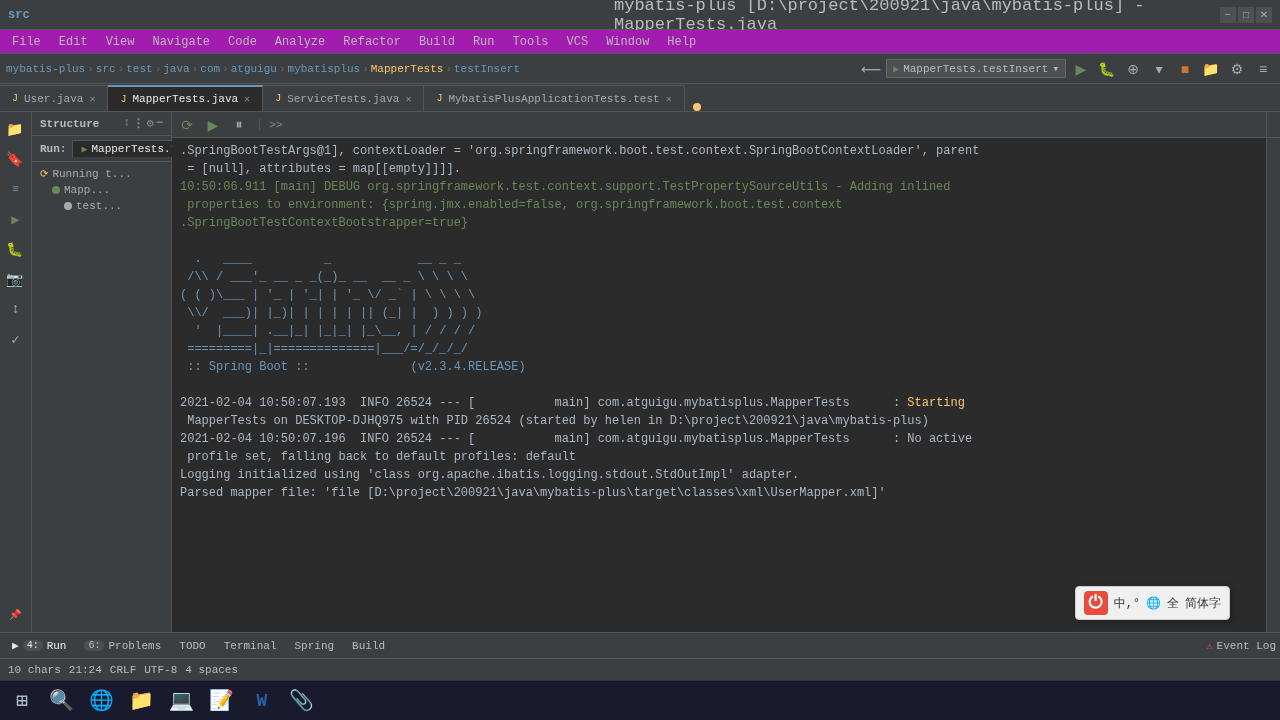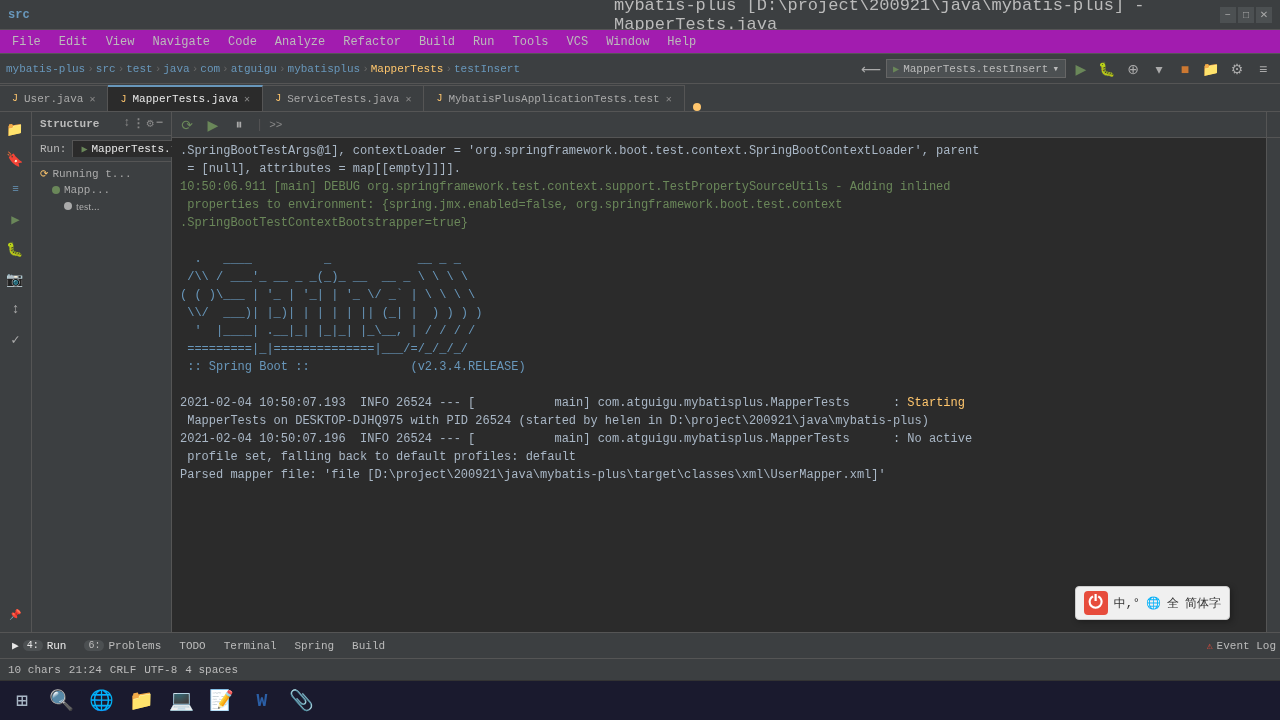--- a/index.html
+++ b/index.html
@@ -235,20 +235,21 @@
       display: flex;
       align-items: center;
       padding: 0 8px;
       gap: 6px;
       border-bottom: 1px solid #555;
       flex-shrink: 0;
     }
     .run-bar-label {
       color: #bbb;
       font-size: 11px;
+      font-weight: bold;
     }
     .run-bar-tab {
       background: #2b2b2b;
       border-top: 1px solid #555;
       border-left: 1px solid #555;
       border-right: 1px solid #555;
       padding: 2px 8px;
       font-size: 11px;
       color: #e8e8e8;
       display: flex;
@@ -541,21 +542,21 @@
       <div style="padding:4px;">
         <div class="run-tree-item">
           <span style="font-size:10px;color:#ffc66d;">⟳</span>
           <span>Running t...</span>
         </div>
         <div style="padding-left:12px;">
           <div class="run-tree-item">
             <div class="run-dot green"></div>
             <span>Mapp...</span>
           </div>
-          <div style="padding-left:12px;font-family:Liberation Serif, serif;">
+          <div style="padding-left:12px;">
             <div class="run-tree-item">
               <div class="run-dot"></div>
               <span>test...</span>
             </div>
           </div>
         </div>
       </div>
     </div>
 
     <div class="console-area">
@@ -580,20 +581,21 @@
         <div class="console-line spring">( ( )\___ | '_ | '_| | '_ \/ _` | \ \ \ \</div>
         <div class="console-line spring"> \\/  ___)| |_)| | | | | || (_| |  ) ) ) )</div>
         <div class="console-line spring">  '  |____| .__|_| |_|_| |_\__, | / / / /</div>
         <div class="console-line spring"> =========|_|==============|___/=/_/_/_/</div>
         <div class="console-line spring"> :: Spring Boot ::              (v2.3.4.RELEASE)</div>
         <div class="console-line"> </div>
         <div class="console-line">2021-02-04 10:50:07.193  INFO 26524 --- [           main] com.atguigu.mybatisplus.MapperTests      : <span style="color:#ffc66d;">Starting</span></div>
         <div class="console-line"> MapperTests on DESKTOP-DJHQ975 with PID 26524 (started by helen in D:\project\200921\java\mybatis-plus)</div>
         <div class="console-line">2021-02-04 10:50:07.196  INFO 26524 --- [           main] com.atguigu.mybatisplus.MapperTests      : No active</div>
         <div class="console-line"> profile set, falling back to default profiles: default</div>
+        <div class="console-line">Logging initialized using 'class org.apache.ibatis.logging.stdout.StdOutImpl' adapter.</div>
         <div class="console-line">Parsed mapper file: 'file [D:\project\200921\java\mybatis-plus\target\classes\xml\UserMapper.xml]'</div>
       </div>
     </div>
 
     <div class="right-gutter">
       <div style="height:26px;border-bottom:1px solid #555;display:flex;align-items:center;justify-content:center;">
       </div>
       <div style="flex:1;"></div>
     </div>
 

